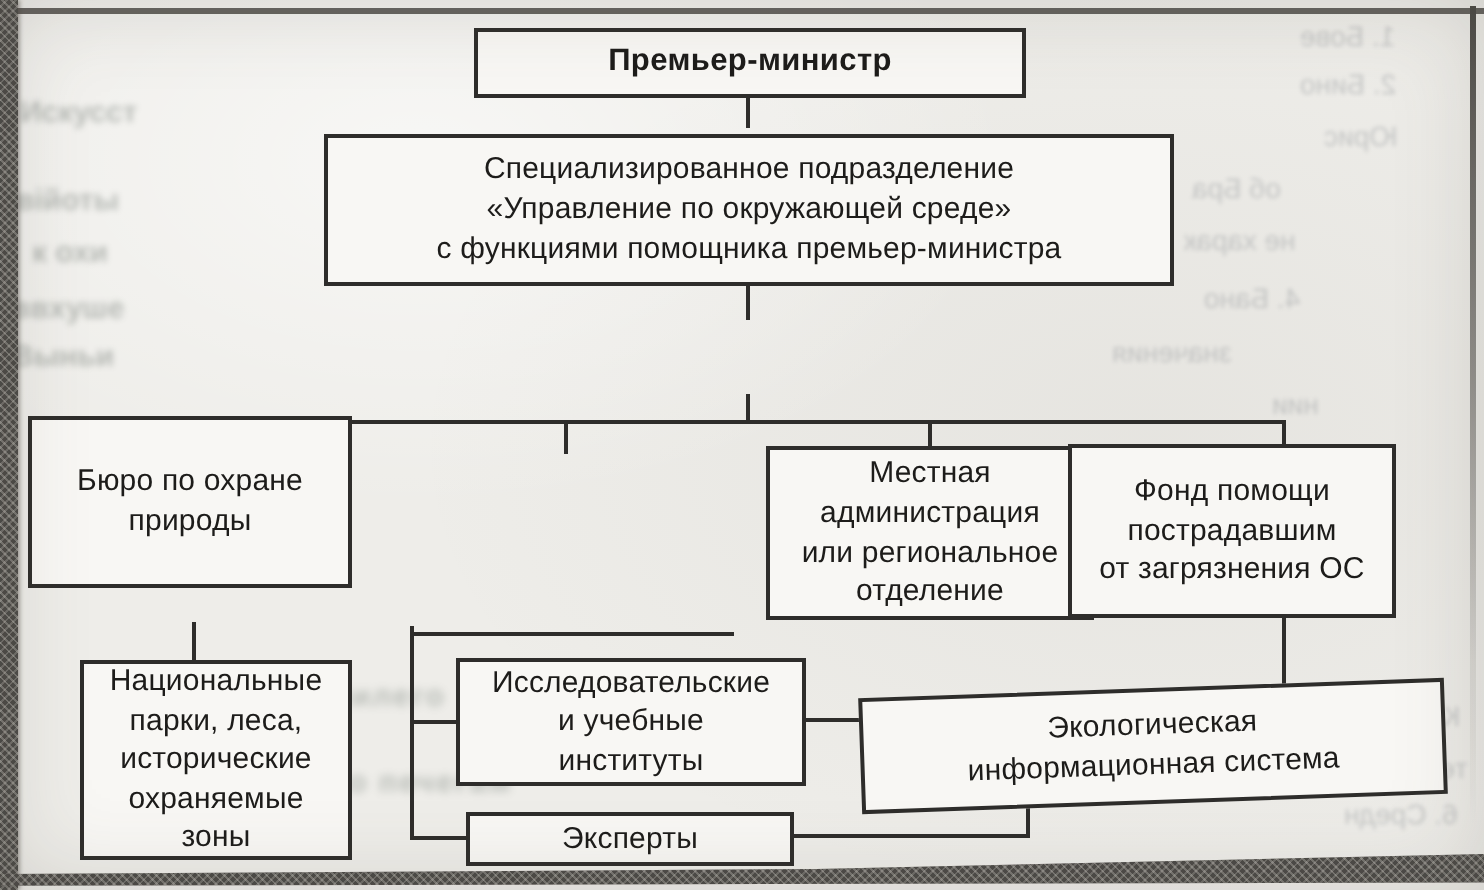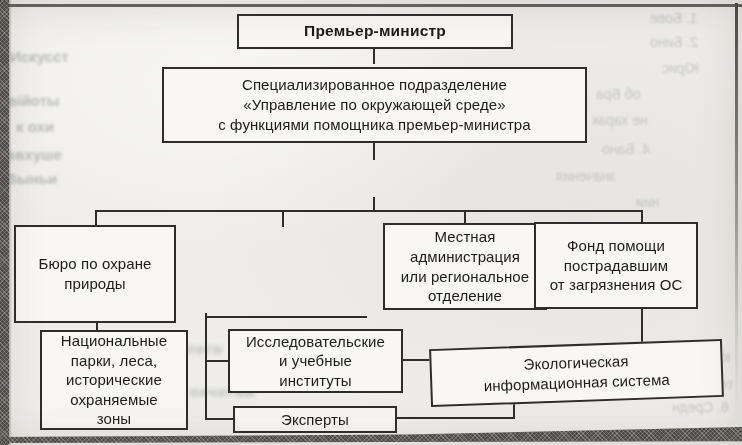--- a/index.html
+++ b/index.html
@@ -86,30 +86,30 @@
   <div class="h" style="left:205px;top:418px;width:29px"></div>
   <div class="h" style="left:403px;top:359px;width:28px"></div>
   <div class="v" style="left:641px;top:309px;height:37px"></div>
   <div class="h" style="left:397px;top:417px;width:118px"></div>
   <div class="v" style="left:513px;top:403px;height:16px"></div>
 
   <div class="node bold" style="left:237px;top:14px;width:276px;height:35px">Премьер-министр</div>
   <div class="node" style="left:162px;top:67px;width:425px;height:76px">Специализированное подразделение
 «Управление по окружающей среде»
 с функциями помощника премьер-министра</div>
-  <div class="node" style="left:14px;top:225px;width:162px;height:98px">Бюро по охране
+  <div class="node" style="left:14px;top:208px;width:162px;height:86px">Бюро по охране
 природы</div>
   <div class="node" style="left:383px;top:223px;width:164px;height:87px">Местная
 администрация
 или региональное
 отделение</div>
   <div class="node" style="left:534px;top:222px;width:164px;height:87px">Фонд помощи
 пострадавшим
 от загрязнения ОС</div>
-  <div class="node" style="left:40px;top:330px;width:148px;height:100px;line-height:1.3">Национальные
+  <div class="node" style="left:40px;top:330px;width:136px;height:100px;line-height:1.3">Национальные
 парки, леса,
 исторические
 охраняемые
 зоны</div>
   <div class="node" style="left:228px;top:329px;width:175px;height:64px;line-height:1.28">Исследовательские
 и учебные
 институты</div>
   <div class="node" style="left:233px;top:406px;width:164px;height:27px">Эксперты</div>
   <div class="node" style="left:430px;top:344px;width:293px;height:58px;transform:rotate(-2deg)">Экологическая
 информационная система</div>

